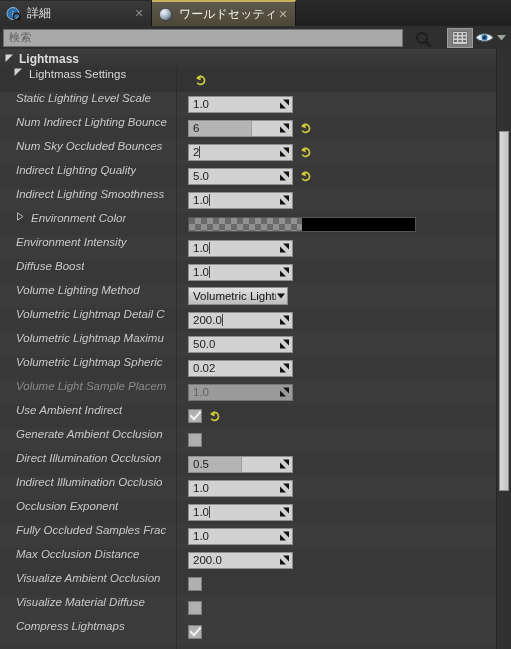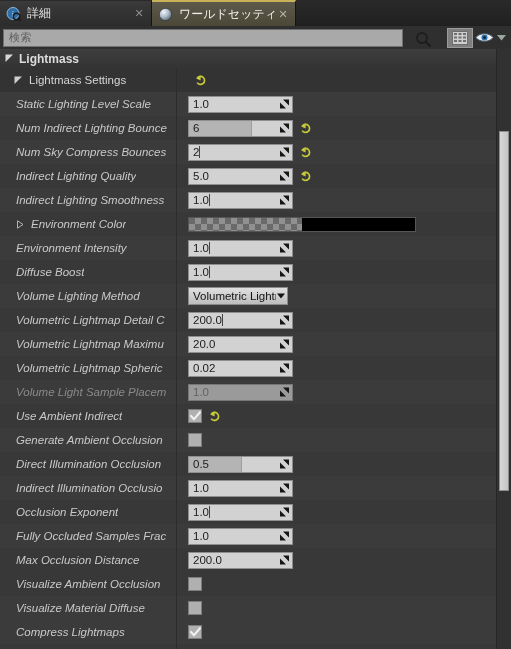--- a/index.html
+++ b/index.html
@@ -90,21 +90,21 @@
     position:relative;height:24px;display:flex;align-items:center;
     box-sizing:border-box;
   }
   .row.alt{background:#3b3b3b;}
   .row.norm{background:#383838;}
   .row.grp{background:#333;}
 
   .lbl{
     position:relative;box-sizing:border-box;
     width:176px;flex:0 0 176px;height:24px;
-    display:flex;align-items:center;overflow:hidden;white-space:nowrap;
+    display:flex;align-items:flex-start;overflow:hidden;white-space:nowrap;
   }
   .lbl .txt{
     font-size:11.5px;color:#c9c9c9;overflow:hidden;white-space:nowrap;
   }
   .lbl.disabled .txt{color:#8a8a8a;}
   .lbl.group .txt{color:#d6d6d6;}
   .indent-1{padding-left:14px;}
   .indent-2{padding-left:16px;font-style:italic;}
 
   .splitter{
@@ -341,21 +341,21 @@
             <span class="reset">
               <svg width="12" height="13" viewBox="0 0 12 13">
                 <path d="M2.2 4.2 A4 4 0 1 1 2.2 8.6" fill="none" stroke="#c8c83a" stroke-width="1.7"></path>
                 <path d="M5.6 1.2 L1.1 4.4 L5.6 6.4 Z" fill="#c8c83a"></path>
               </svg>
             </span>
           </div>
         </div>
         <div class="row alt">
           <div class="lbl indent-2">
-            <span class="txt">Num Sky Compress Bounces</span>
+            <span class="txt">Num Sky Occluded Bounces</span>
           </div>
           <div class="val">
             <div class="numfield w105">
               <span class="nv">2</span>
               <span class="caret"></span>
               <span class="spin">
                 <svg width="11" height="11" viewBox="0 0 11 11">
                   <path d="M10 1 L10 7 L4 1 Z" fill="#151515"></path>
                   <path d="M1 10 L1 4 L7 10 Z" fill="#151515"></path>
                 </svg>
@@ -489,21 +489,21 @@
               </span>
             </div>
           </div>
         </div>
         <div class="row alt">
           <div class="lbl indent-2">
             <span class="txt">Volumetric Lightmap Maximu</span>
           </div>
           <div class="val">
             <div class="numfield w105">
-              <span class="nv">20.0</span>
+              <span class="nv">50.0</span>
               <span class="spin">
                 <svg width="11" height="11" viewBox="0 0 11 11">
                   <path d="M10 1 L10 7 L4 1 Z" fill="#151515"></path>
                   <path d="M1 10 L1 4 L7 10 Z" fill="#151515"></path>
                 </svg>
               </span>
             </div>
           </div>
         </div>
         <div class="row norm">

